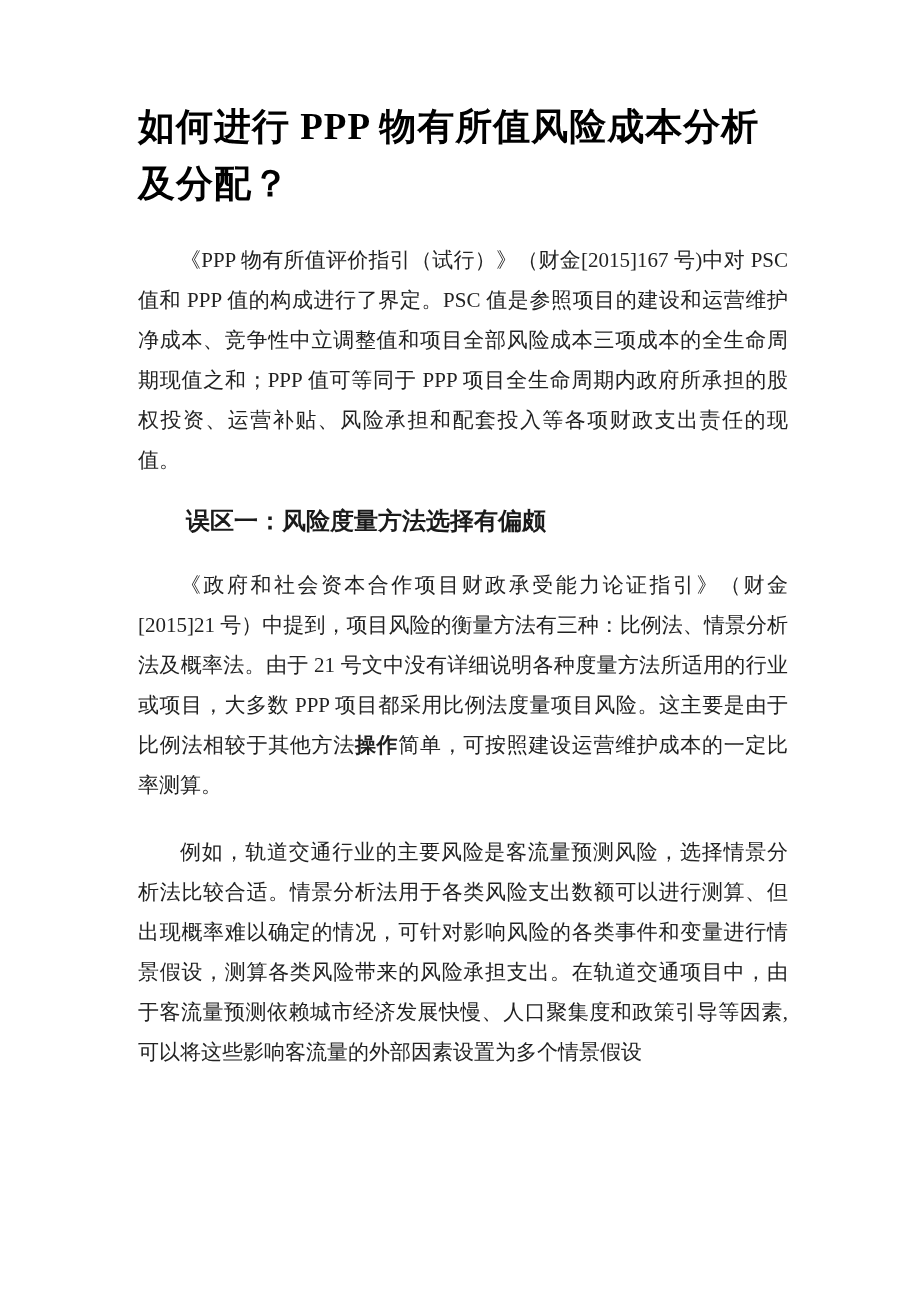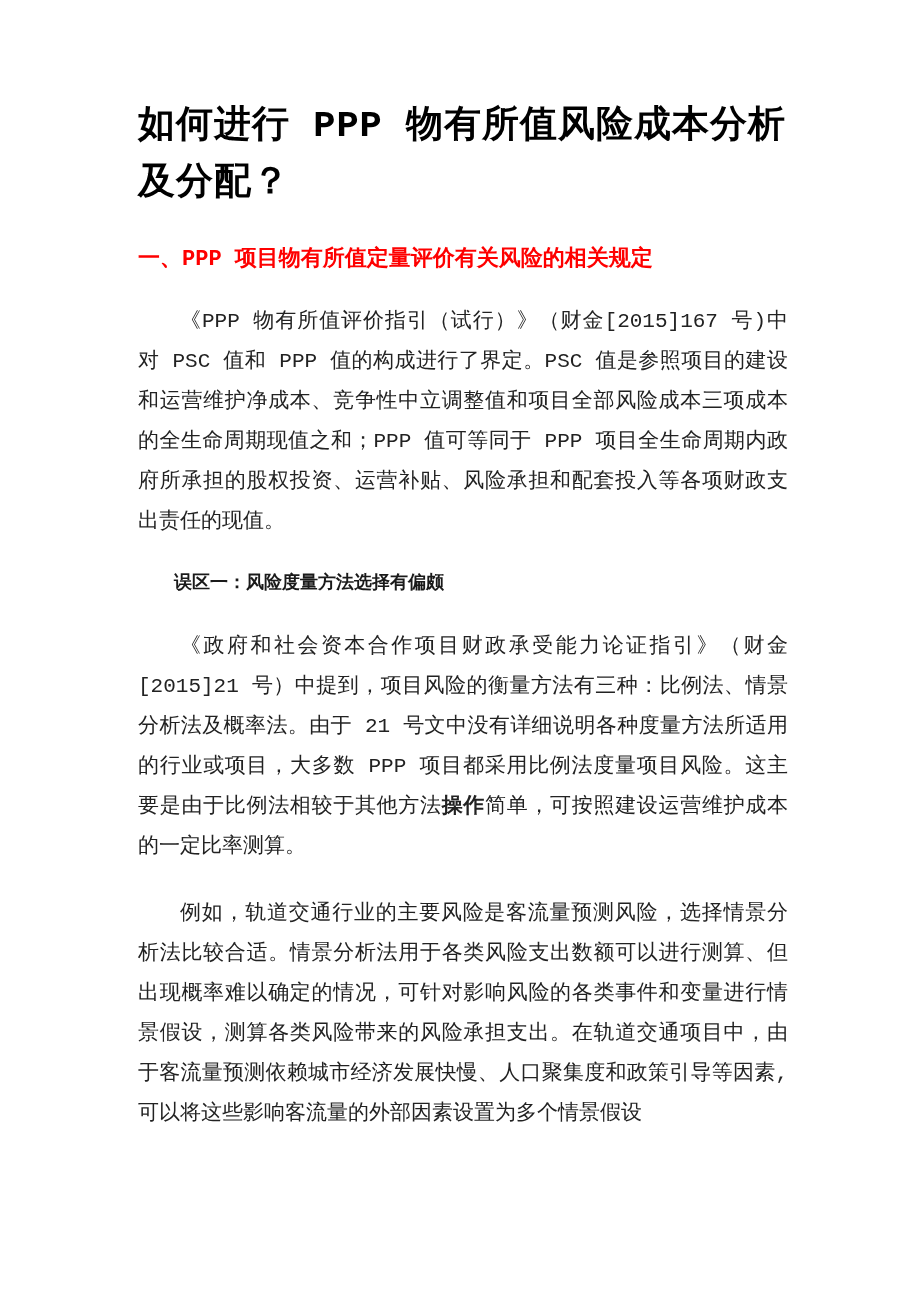--- a/index.html
+++ b/index.html
@@ -13,21 +13,21 @@
     background: #ffffff;
   }
   .page {
     position: relative;
     width: 920px;
     height: 1302px;
     background: var(--page-bg);
     box-sizing: border-box;
     padding: 98px 132px 0 138px;
     overflow: hidden;
-    font-family: Liberation Mono, monospace;
+    font-family: Liberation Serif, serif;
     color: var(--text-color);
   }
   .doc-title {
     margin: 0 0 28px 0;
     font-size: 37px;
     line-height: 57px;
     font-weight: bold;
     color: #000000;
     letter-spacing: 1px;
     text-align: left;
@@ -43,38 +43,37 @@
     margin: 0 0 27px 0;
     font-size: 21px;
     line-height: 40px;
     text-indent: 2em;
     text-align: justify;
     text-justify: inter-ideograph;
     color: var(--text-color);
   }
   .sub-heading {
     margin: 24px 0 30px 0;
-    font-size: 18px;
+    font-size: 24px;
     line-height: 28px;
     font-weight: bold;
     text-indent: 2em;
     color: #1a1a1a;
   }
   .bold-seg {
     font-weight: bold;
   }
 </style>
 </head>
 <body>
 
 <div class="page">
 
   <h1 class="doc-title">如何进行 PPP 物有所值风险成本分析及分配？</h1>
 
-  <h2 class="red-heading">一、PPP 项目物有所值定量评价有关风险的相关规定</h2>
 
   <p class="body-para">《PPP 物有所值评价指引（试行）》（财金[2015]167 号)中对 PSC 值和 PPP 值的构成进行了界定。PSC 值是参照项目的建设和运营维护净成本、竞争性中立调整值和项目全部风险成本三项成本的全生命周期现值之和；PPP 值可等同于 PPP 项目全生命周期内政府所承担的股权投资、运营补贴、风险承担和配套投入等各项财政支出责任的现值。</p>
 
 
 
   <p class="sub-heading">误区一：风险度量方法选择有偏颇</p>
 
   <p class="body-para"><span>《政府和社会资本合作项目财政承受能力论证指引》（财金[2015]21 号）中提到，项目风险的衡量方法有三种：比例法、情景分析法及概率法。由于 21 号文中没有详细说明各种度量方法所适用的行业或项目，大多数 PPP 项目都采用比例法度量项目风险。这主要是由于比例法相较于其他方法</span><span class="bold-seg">操作</span><span>简单，可按照建设运营维护成本的一定比率测算。</span></p>
 
 

